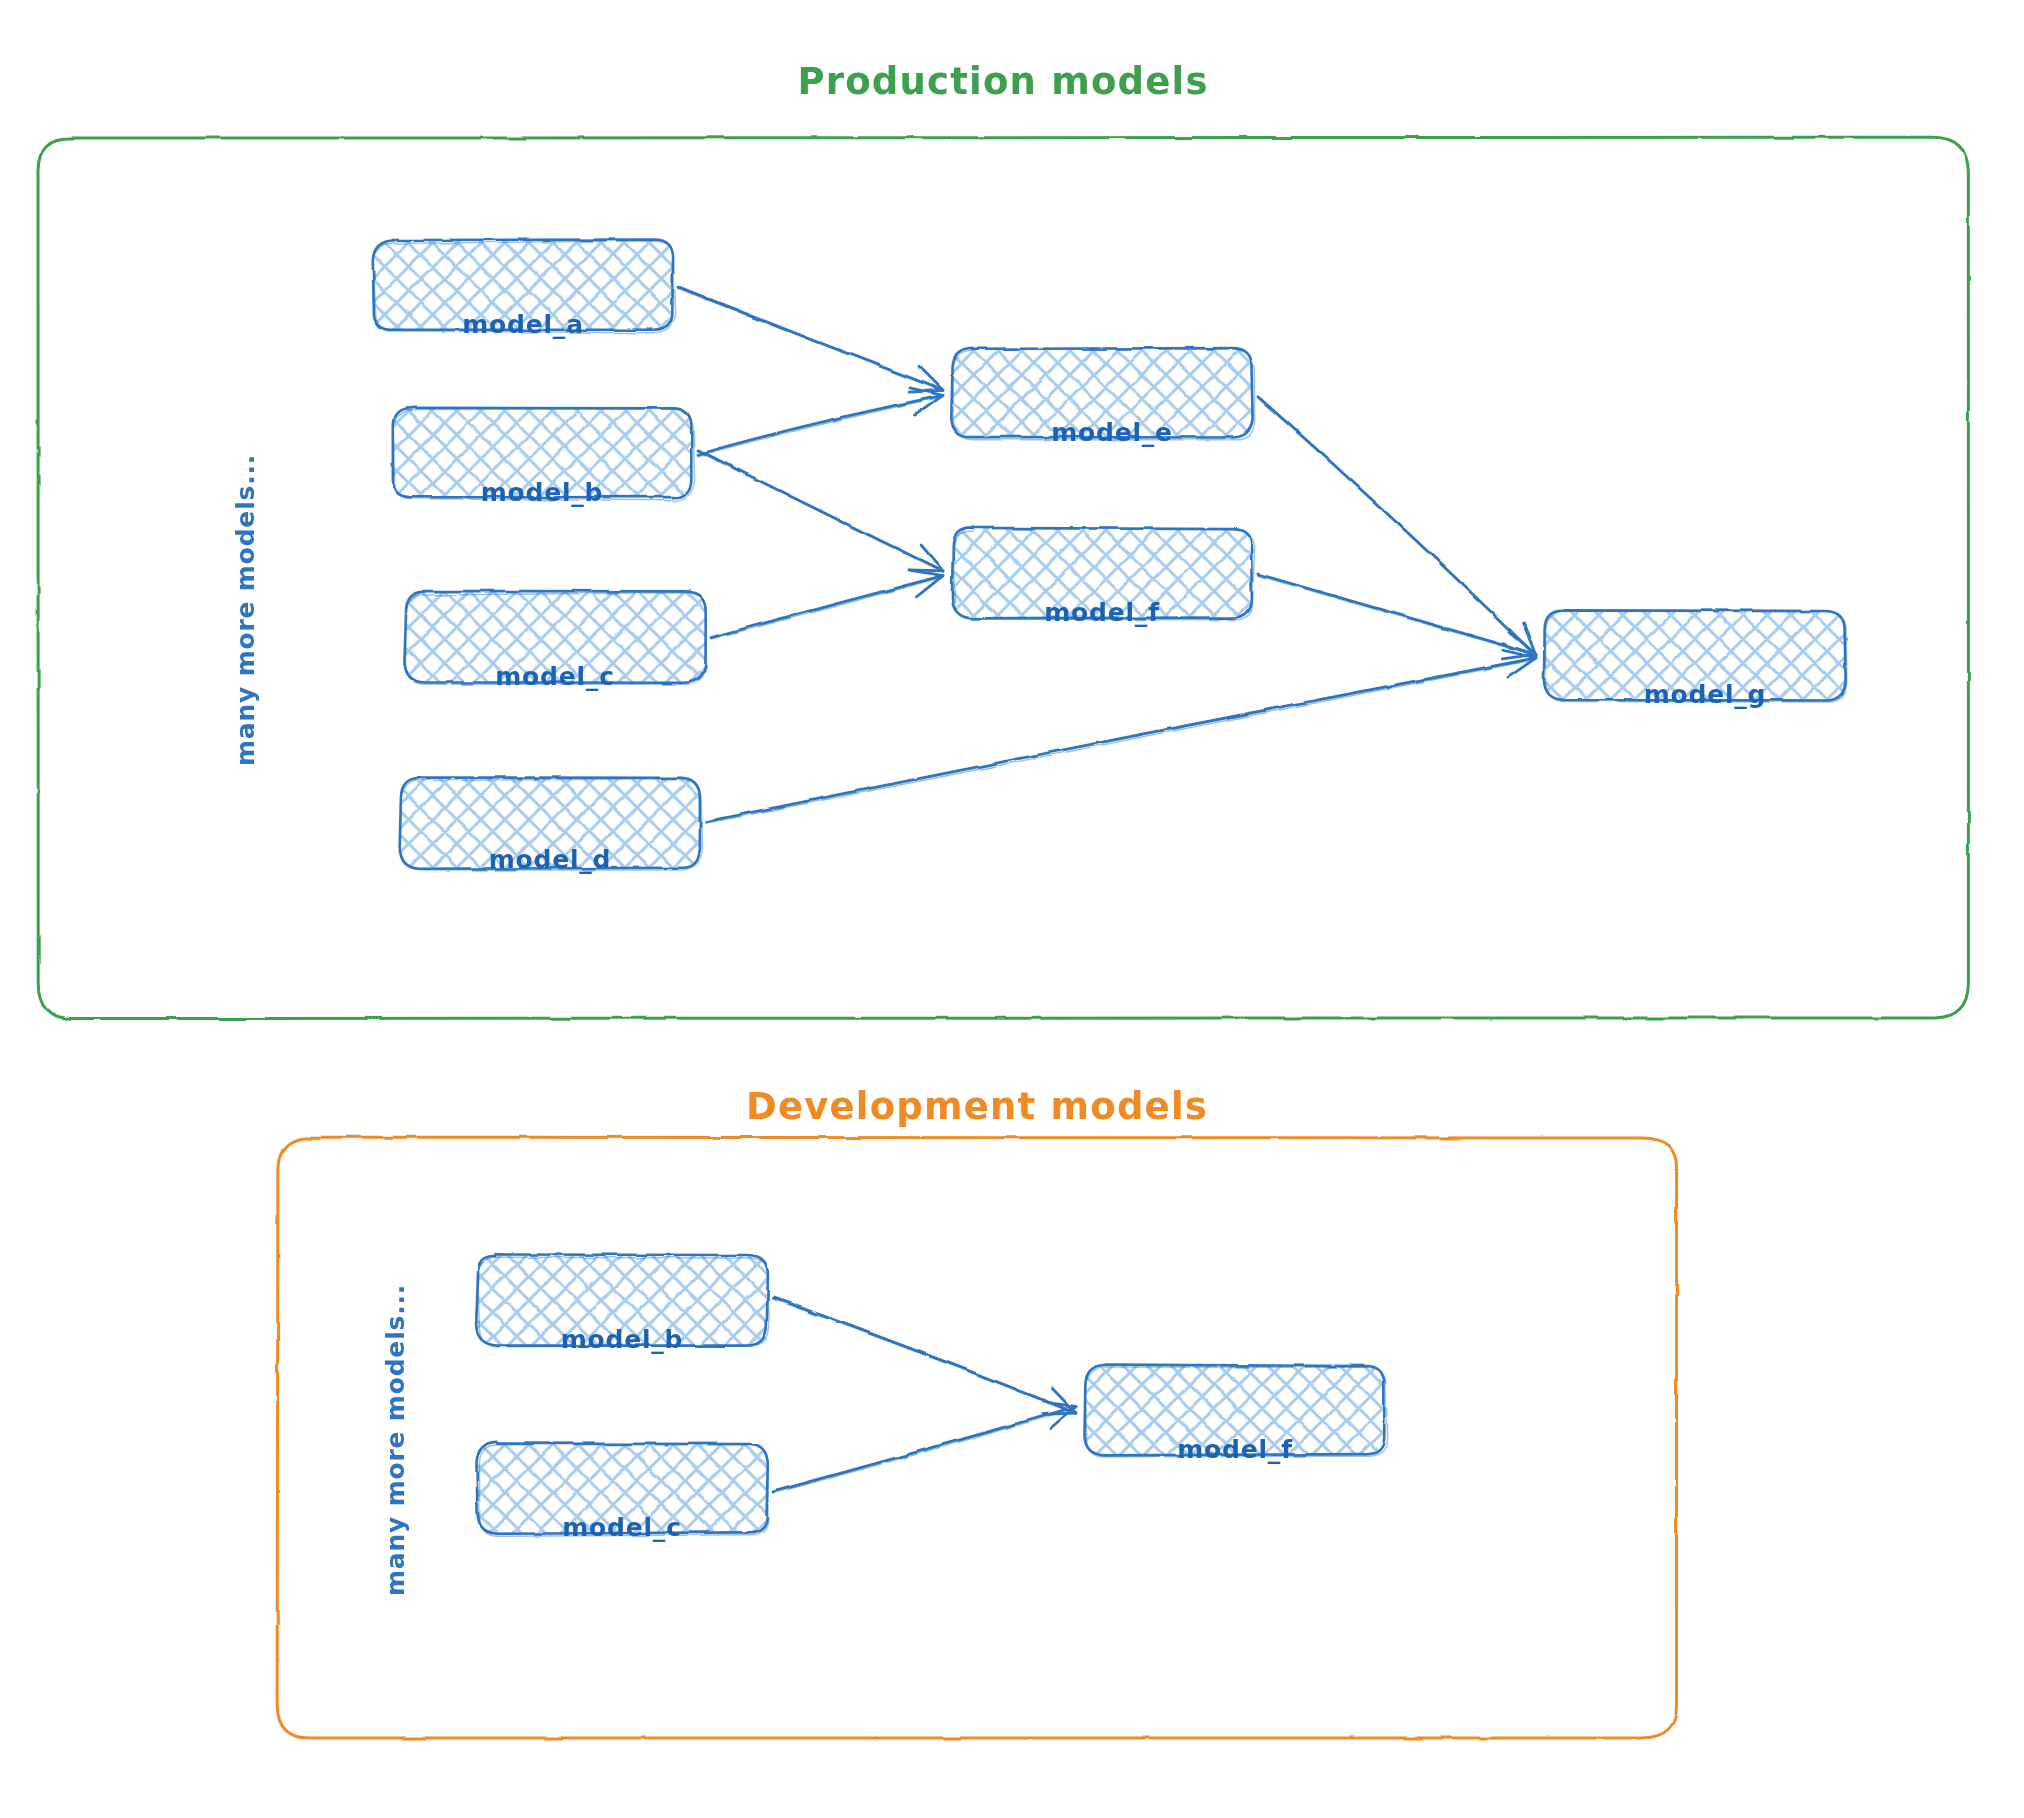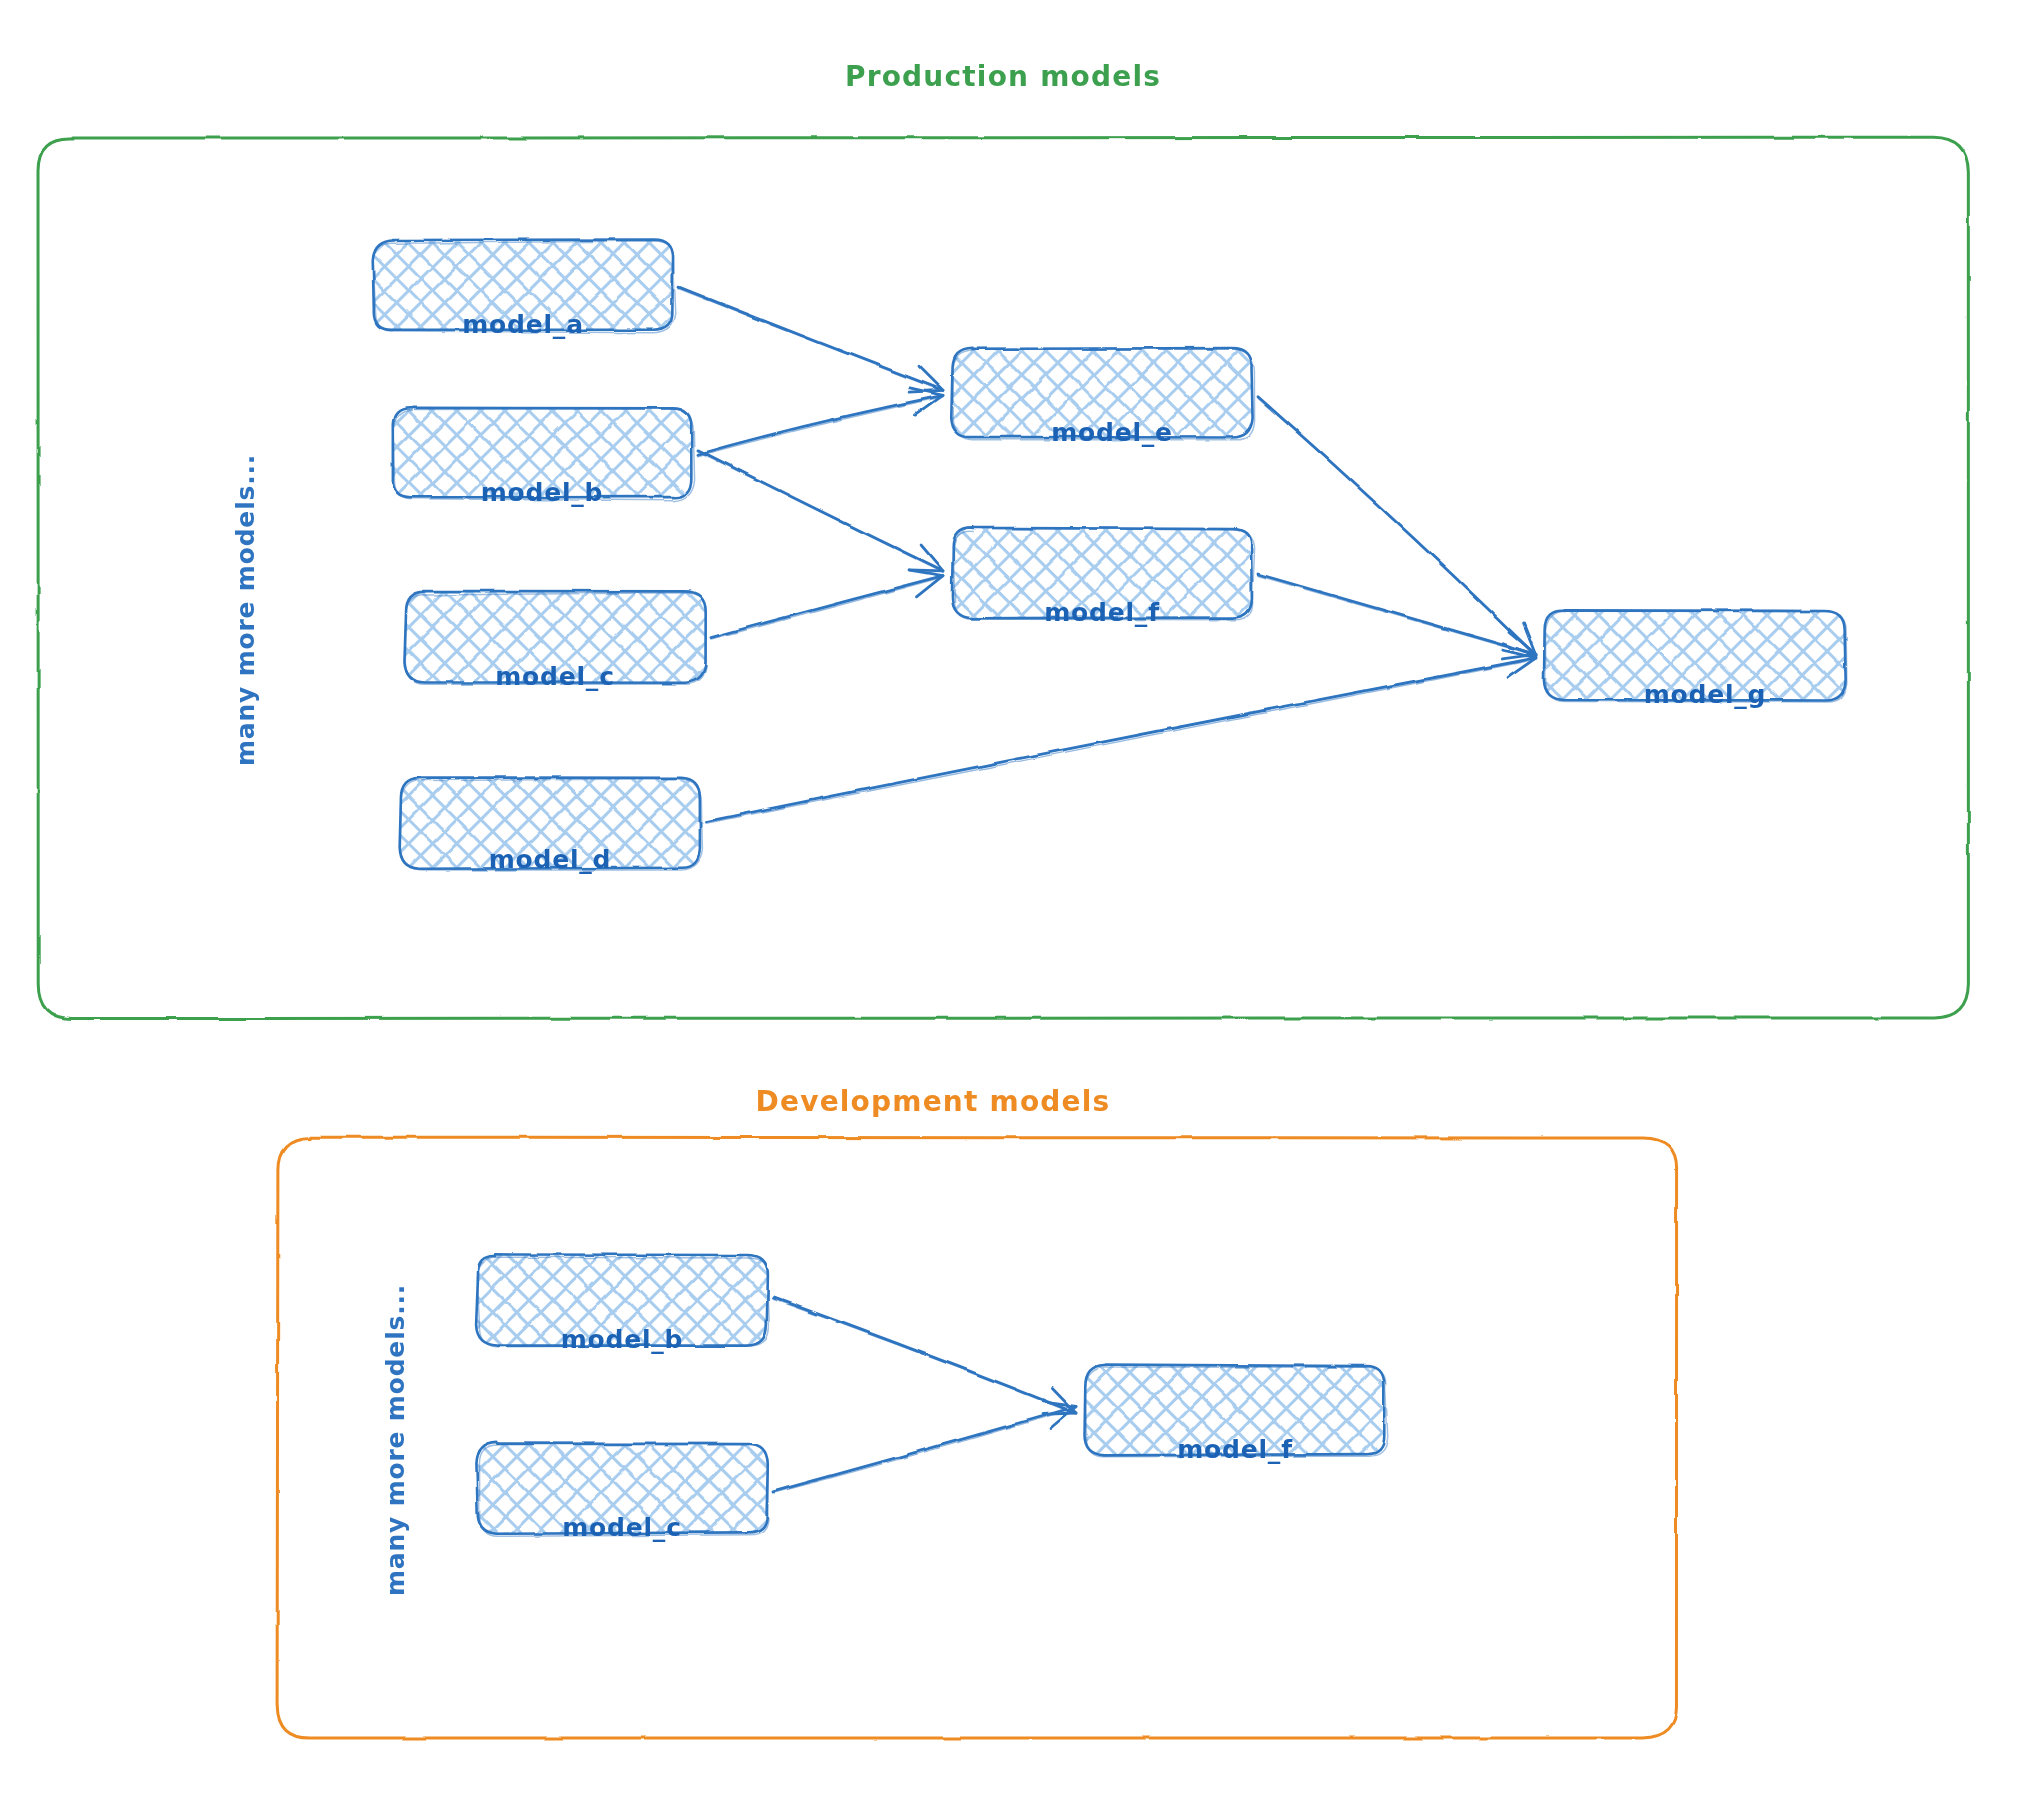--- a/index.html
+++ b/index.html
@@ -19,21 +19,21 @@
   #canvas {
     position: absolute;
     inset: 0;
     width: 2024px;
     height: 1818px;
   }
 
   .group-title {
     position: absolute;
     font-family: "DejaVu Sans", sans-serif;
-    font-size: 28px;
+    font-size: 37px;
     font-weight: 600;
     letter-spacing: 1.2px;
     white-space: nowrap;
     transform: translateX(-50%);
   }
   #prod-title { color: #3ca04e; }
   #dev-title  { color: #ee8b22; }
 
   .node-label {
     position: absolute;
@@ -184,21 +184,21 @@
         <path d="M 1105.7336451726035 1364.650277261855 L 1365.4786388684995 1366.0819387491326 Q 1384.0157496109605 1365.3405335391406 1384.3085875424556 1384.998455520114 L 1384.2939671797678 1435.4392525166738 Q 1384.3146661267615 1455.1539973683189 1364.9888506572693 1454.1596408194396 L 1104.0543273477815 1455.347915556794 Q 1084.861522127129 1454.0380091678817 1084.5295177978464 1435.7318097311538 L 1085.3120982713997 1386.0945511864963 Q 1085.3330524469725 1366.043646571925 1104.1294828509913 1364.9618956499266" fill="url(#hatch)" stroke="none" filter="url(#rough)"></path>
         <path d="M 1105.7336451726035 1364.650277261855 L 1365.4786388684995 1366.0819387491326 Q 1384.0157496109605 1365.3405335391406 1384.3085875424556 1384.998455520114 L 1384.2939671797678 1435.4392525166738 Q 1384.3146661267615 1455.1539973683189 1364.9888506572693 1454.1596408194396 L 1104.0543273477815 1455.347915556794 Q 1084.861522127129 1454.0380091678817 1084.5295177978464 1435.7318097311538 L 1085.3120982713997 1386.0945511864963 Q 1085.3330524469725 1366.043646571925 1104.1294828509913 1364.9618956499266" fill="none" stroke="#2f74c0" stroke-width="2.6" stroke-linecap="round" stroke-linejoin="round" filter="url(#rough)"></path>
         <path d="M 1107.6149648899213 1366.9943864892236 L 1366.9319653846323 1367.2428454847075 Q 1387.5414230829106 1368.018071887549 1385.6696128446608 1387.8812494722195 L 1387.738736482151 1436.703942472022 Q 1386.404232788086 1457.5425790690817 1366.385953530483 1456.0613174526952 L 1105.393937836215 1456.7378159304149 Q 1086.0225642601029 1458.3360379512421 1086.5317817114294 1435.914207275305 L 1085.2259172847494 1387.529387899395 Q 1086.9542309168726 1367.9778977227397 1107.1679336668924 1366.7478743123822" fill="none" stroke="#2f74c0" stroke-width="1.5" opacity="0.45" stroke-linecap="round" stroke-linejoin="round" filter="url(#rough)"></path>
       </g>
     </g>
 </svg>
 
 <div id="overlay">
     <div class="group-title" id="prod-title" style="left: 1003px; top: 60px;">Production models</div>
     <div class="side-label" style="left: 245px; top: 610px; transform: translate(-50%, -50%) rotate(-90deg);">many more models...</div>
-    <div class="group-title" id="dev-title" style="left: 933px; top: 1085px;">Development models</div>
+    <div class="group-title" id="dev-title" style="left: 977px; top: 1085px;">Development models</div>
     <div class="side-label" style="left: 395px; top: 1440px; transform: translate(-50%, -50%) rotate(-90deg);">many more models...</div>
     <div class="node-label" style="left: 523px; top: 285px;">model_a</div>
     <div class="node-label" style="left: 542px; top: 453px;">model_b</div>
     <div class="node-label" style="left: 555px; top: 637px;">model_c</div>
     <div class="node-label" style="left: 550px; top: 820px;">model_d</div>
     <div class="node-label" style="left: 1112px; top: 393px;">model_e</div>
     <div class="node-label" style="left: 1102px; top: 573px;">model_f</div>
     <div class="node-label" style="left: 1705px; top: 655px;">model_g</div>
     <div class="node-label" style="left: 622px; top: 1300px;">model_b</div>
     <div class="node-label" style="left: 622px; top: 1488px;">model_c</div>

